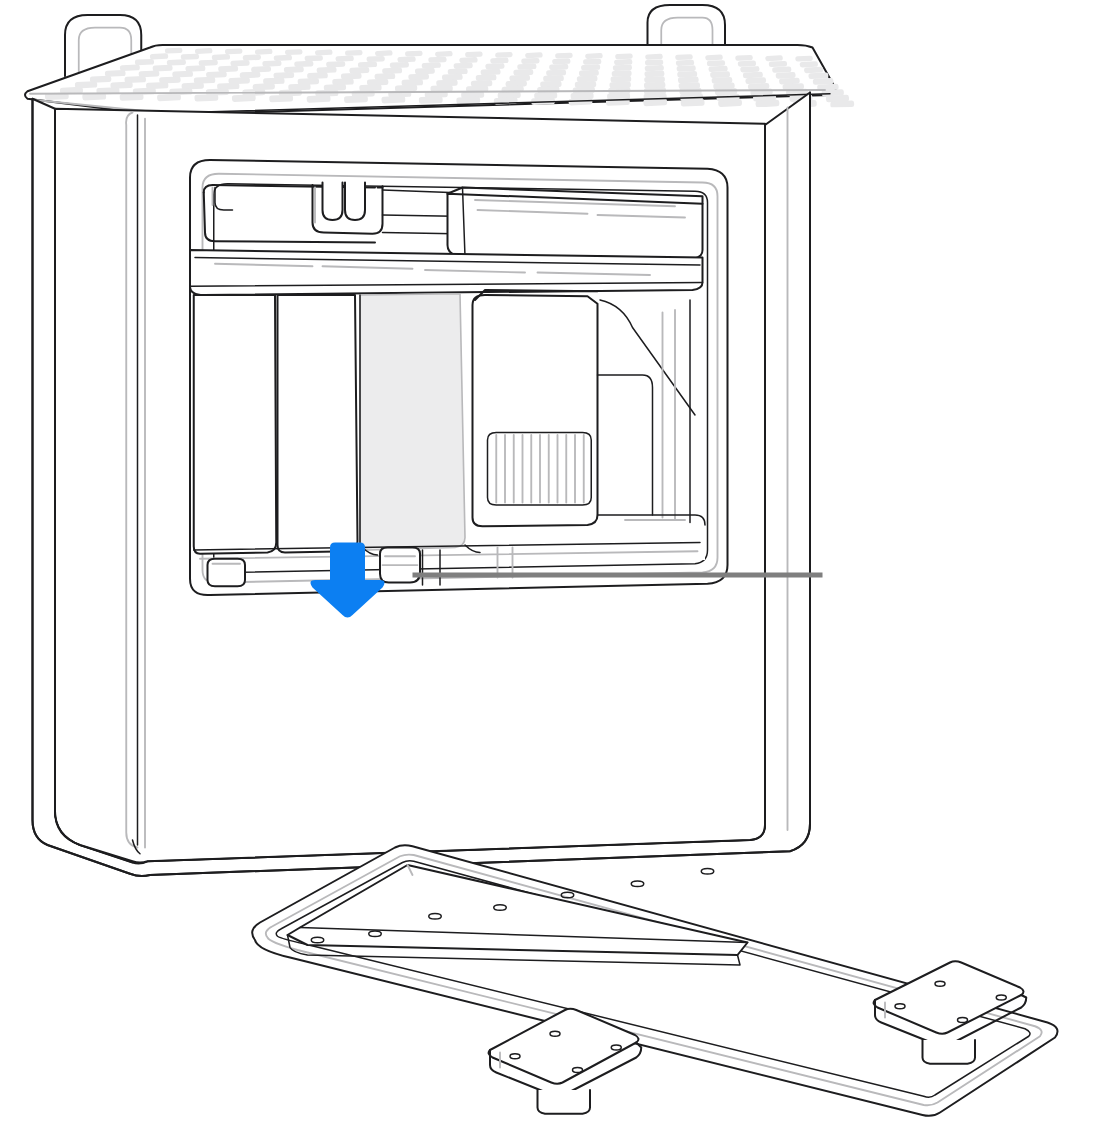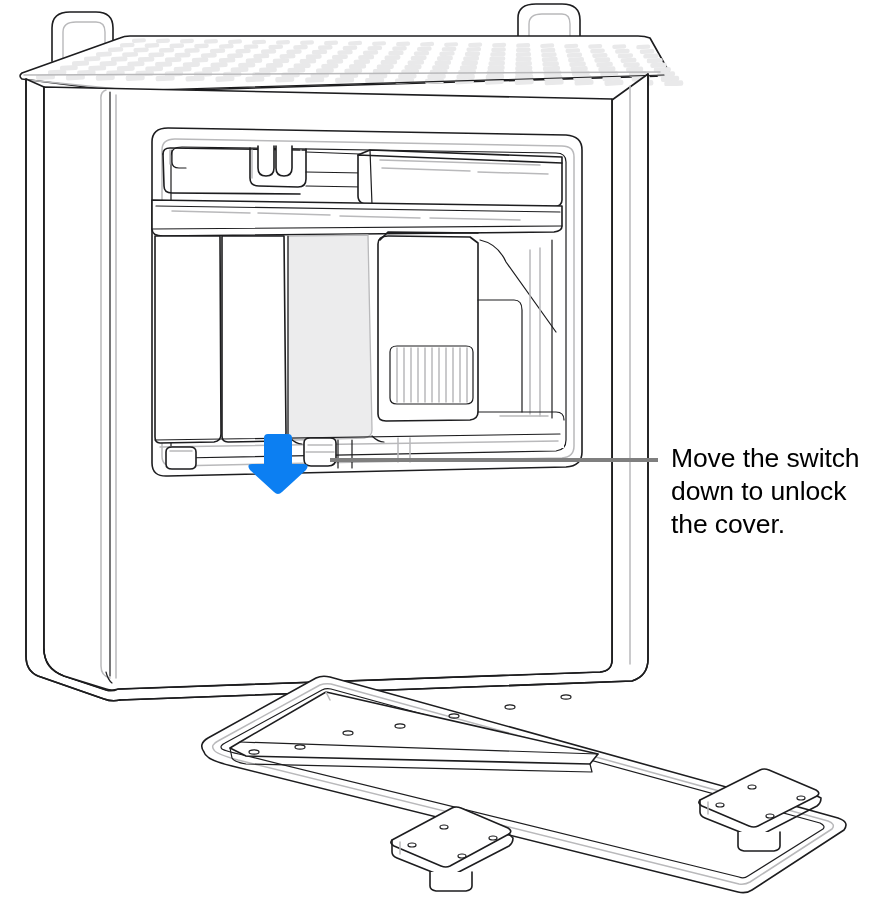--- a/index.html
+++ b/index.html
@@ -476,17 +476,14 @@
           <ellipse cx="752" cy="787" rx="4" ry="2"></ellipse>
           <ellipse cx="770" cy="816" rx="4" ry="2"></ellipse>
           <ellipse cx="801" cy="798" rx="4" ry="2"></ellipse>
         </g>
         <path class="wf" d="M738,832 L738,846 Q738,850 744,851 L774,851 Q780,850 780,846 L780,832"></path>
       </g>
     </g>
 
   </svg>
 
-  <div class="callout">Move the switch
-down to unlock
-the cover.</div>
 
 </div>
 
 </body></html>

